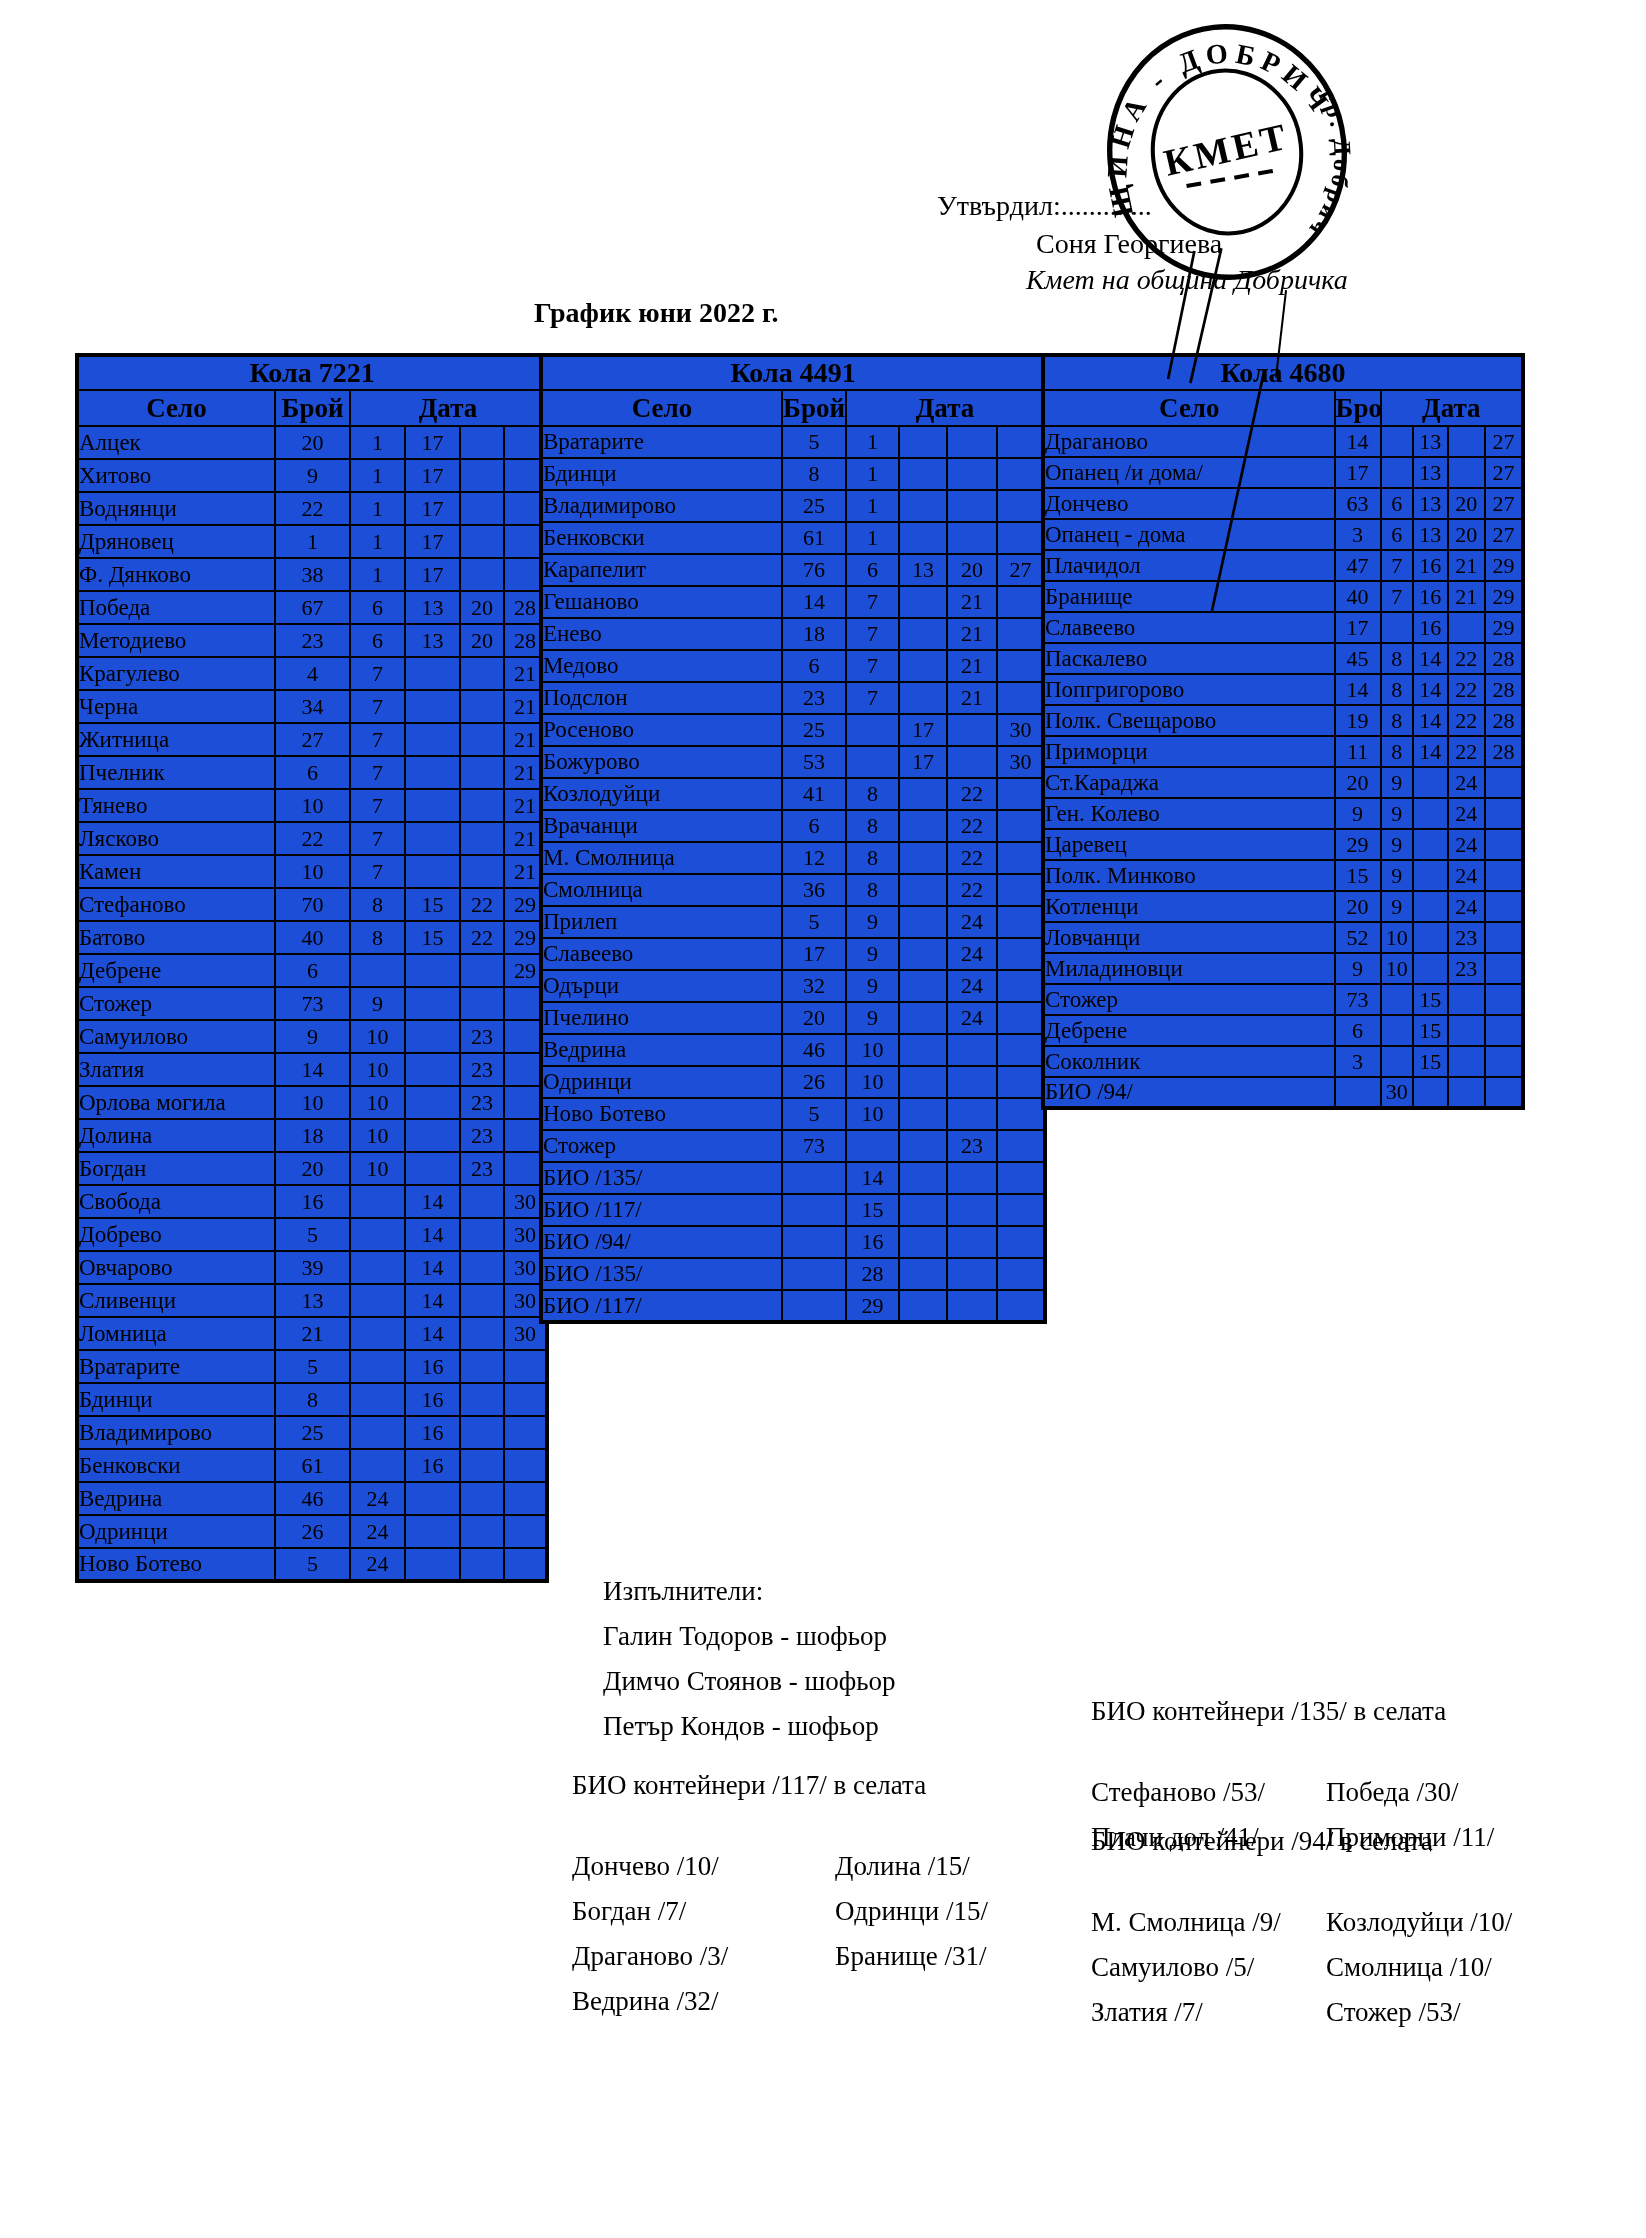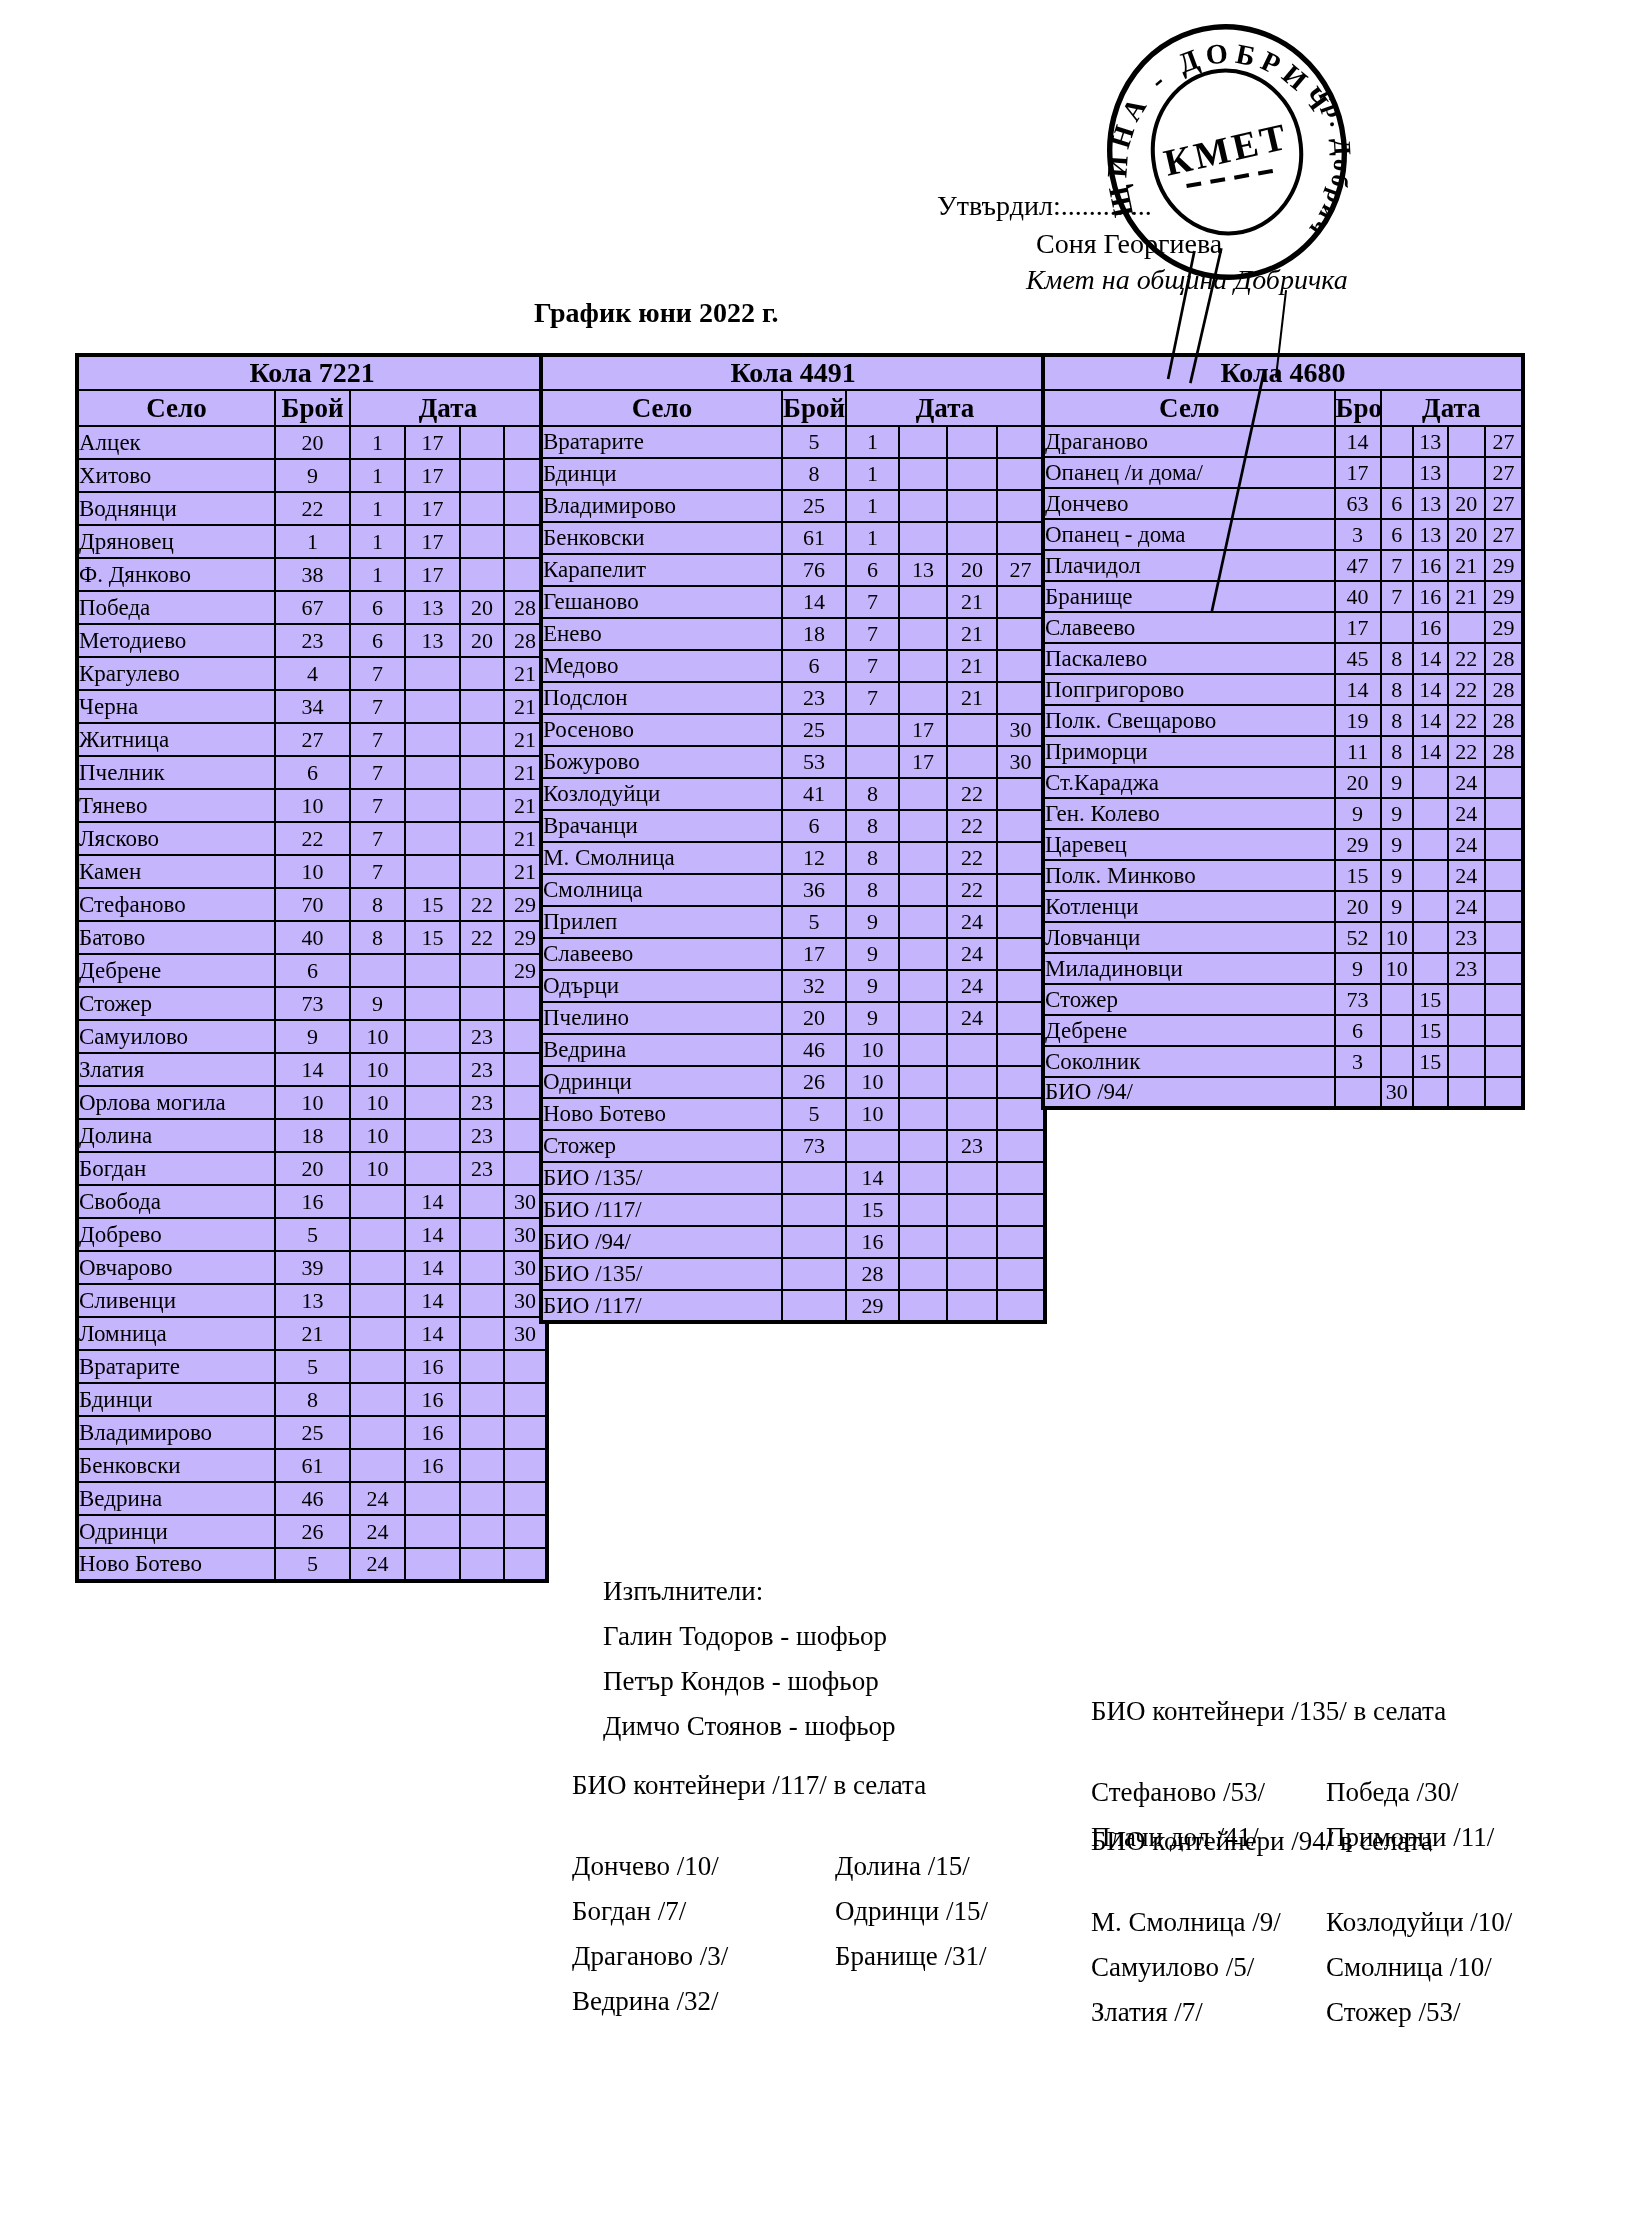--- a/index.html
+++ b/index.html
@@ -15,21 +15,21 @@
   
   .approve-label{left:937px;top:190px;font-size:28px;}
   .signer{left:1036px;top:228px;font-size:28px;}
   .signer-title{left:1026px;top:264px;font-size:28px;font-style:italic;}
   .doc-title{left:534px;top:297px;font-size:28px;font-weight:bold;}
   
   .stamp{left:1097px;top:15px;width:260px;height:274px;}
   
   table.sched{
     position:absolute;border-collapse:collapse;table-layout:fixed;
-    border:4.7px solid #000;background:#c4b5fd;font-family:Liberation Serif, serif;
+    border:4.7px solid #000;background:#1d4ed8;font-family:Liberation Serif, serif;
   }
   table.sched th,table.sched td{
     border:2.7px solid #000;padding:0;overflow:hidden;white-space:nowrap;
   }
   th.car{font-size:28px;font-weight:bold;text-align:center;height:32px;}
   tr.colhead th{font-size:27px;font-weight:bold;text-align:center;height:34px;}
   td.v{font-size:23px;text-align:left;padding-left:8px;}
   td.c,td.d{font-size:22px;text-align:center;}
   #t1{left:75px;top:353px;width:469px;}
   #t2{left:539px;top:353px;width:507px;}
@@ -826,22 +826,22 @@
           <td class="d"></td>
           <td class="d"></td>
         </tr>
       </tbody>
   </table>
 
   <div class="abs block" id="executors">
     <div class="head">Изпълнители:</div>
     <div class="col">
         <div class="line">Галин Тодоров - шофьор</div>
+        <div class="line">Димчо Стоянов - шофьор</div>
         <div class="line">Петър Кондов - шофьор</div>
-        <div class="line">Димчо Стоянов - шофьор</div>
       </div>
   </div>
 
   <div class="abs block" id="bio117">
     <div class="head">БИО контейнери /117/ в селата</div>
     <div class="cols">
       <div class="col">
           <div class="line">Дончево /10/</div>
           <div class="line">Богдан /7/</div>
           <div class="line">Драганово /3/</div>

